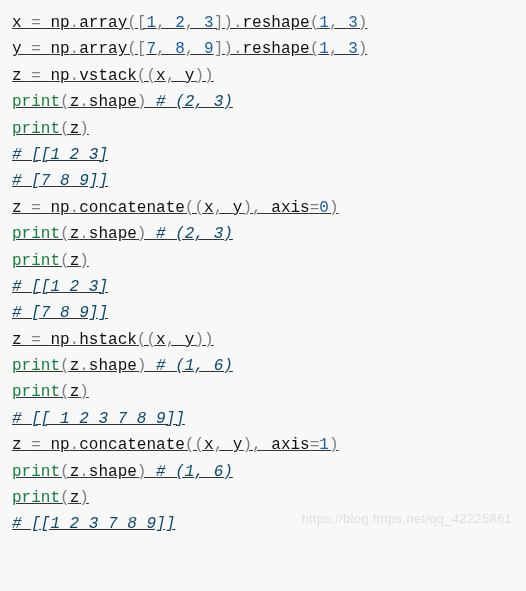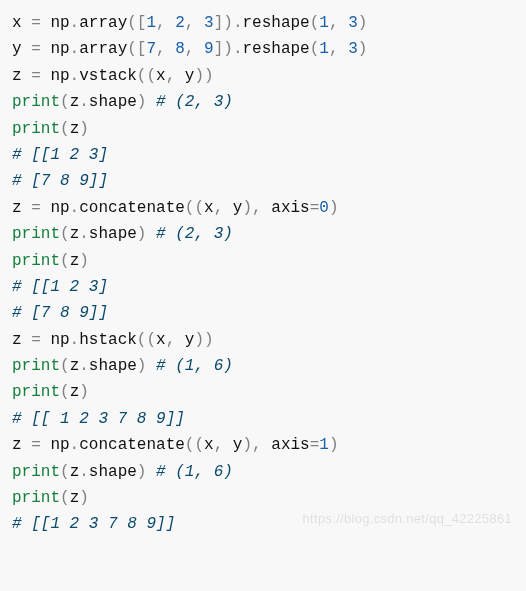--- a/index.html
+++ b/index.html
@@ -11,20 +11,21 @@
     line-height: 1.65;
     color: #333;
     width: 526px;
     box-sizing: border-box;
     position: relative;
   }
   pre {
     margin: 0;
     white-space: pre;
     font-family: inherit;
+    text-decoration: underline;
   }
   .code-line {
     display: block;
   }
   .t-id { color: #111; }
   .t-op { color: #808080; }
   .t-num { color: #195eaa; }
   .t-fn { color: #15803d; }
   .t-cm { color: #0c4a6e; font-style: italic; margin-top: 12px; }
   .watermark {
@@ -36,13 +37,13 @@
     color: rgba(0,0,0,0.10);
     font-style: normal;
     letter-spacing: 0.3px;
     pointer-events: none;
   }
 </style>
 </head>
 <body>
 
 <pre id="code"><span class="code-line"><span class="t-id">x </span><span class="t-op">= </span><span class="t-id">np</span><span class="t-op">.</span><span class="t-id">array</span><span class="t-op">([</span><span class="t-num">1</span><span class="t-op">, </span><span class="t-num">2</span><span class="t-op">, </span><span class="t-num">3</span><span class="t-op">]).</span><span class="t-id">reshape</span><span class="t-op">(</span><span class="t-num">1</span><span class="t-op">, </span><span class="t-num">3</span><span class="t-op">)</span></span><span class="code-line"><span class="t-id">y </span><span class="t-op">= </span><span class="t-id">np</span><span class="t-op">.</span><span class="t-id">array</span><span class="t-op">([</span><span class="t-num">7</span><span class="t-op">, </span><span class="t-num">8</span><span class="t-op">, </span><span class="t-num">9</span><span class="t-op">]).</span><span class="t-id">reshape</span><span class="t-op">(</span><span class="t-num">1</span><span class="t-op">, </span><span class="t-num">3</span><span class="t-op">)</span></span><span class="code-line"><span class="t-id">z </span><span class="t-op">= </span><span class="t-id">np</span><span class="t-op">.</span><span class="t-id">vstack</span><span class="t-op">((</span><span class="t-id">x</span><span class="t-op">, </span><span class="t-id">y</span><span class="t-op">))</span></span><span class="code-line"><span class="t-fn">print</span><span class="t-op">(</span><span class="t-id">z</span><span class="t-op">.</span><span class="t-id">shape</span><span class="t-op">) </span><span class="t-cm"># (2, 3)</span></span><span class="code-line"><span class="t-fn">print</span><span class="t-op">(</span><span class="t-id">z</span><span class="t-op">)</span></span><span class="code-line"><span class="t-cm"># [[1 2 3]</span></span><span class="code-line"><span class="t-cm"># [7 8 9]]</span></span><span class="code-line"><span class="t-id">z </span><span class="t-op">= </span><span class="t-id">np</span><span class="t-op">.</span><span class="t-id">concatenate</span><span class="t-op">((</span><span class="t-id">x</span><span class="t-op">, </span><span class="t-id">y</span><span class="t-op">), </span><span class="t-id">axis</span><span class="t-op">=</span><span class="t-num">0</span><span class="t-op">)</span></span><span class="code-line"><span class="t-fn">print</span><span class="t-op">(</span><span class="t-id">z</span><span class="t-op">.</span><span class="t-id">shape</span><span class="t-op">) </span><span class="t-cm"># (2, 3)</span></span><span class="code-line"><span class="t-fn">print</span><span class="t-op">(</span><span class="t-id">z</span><span class="t-op">)</span></span><span class="code-line"><span class="t-cm"># [[1 2 3]</span></span><span class="code-line"><span class="t-cm"># [7 8 9]]</span></span><span class="code-line"><span class="t-id">z </span><span class="t-op">= </span><span class="t-id">np</span><span class="t-op">.</span><span class="t-id">hstack</span><span class="t-op">((</span><span class="t-id">x</span><span class="t-op">, </span><span class="t-id">y</span><span class="t-op">))</span></span><span class="code-line"><span class="t-fn">print</span><span class="t-op">(</span><span class="t-id">z</span><span class="t-op">.</span><span class="t-id">shape</span><span class="t-op">) </span><span class="t-cm"># (1, 6)</span></span><span class="code-line"><span class="t-fn">print</span><span class="t-op">(</span><span class="t-id">z</span><span class="t-op">)</span></span><span class="code-line"><span class="t-cm"># [[ 1 2 3 7 8 9]]</span></span><span class="code-line"><span class="t-id">z </span><span class="t-op">= </span><span class="t-id">np</span><span class="t-op">.</span><span class="t-id">concatenate</span><span class="t-op">((</span><span class="t-id">x</span><span class="t-op">, </span><span class="t-id">y</span><span class="t-op">), </span><span class="t-id">axis</span><span class="t-op">=</span><span class="t-num">1</span><span class="t-op">)</span></span><span class="code-line"><span class="t-fn">print</span><span class="t-op">(</span><span class="t-id">z</span><span class="t-op">.</span><span class="t-id">shape</span><span class="t-op">) </span><span class="t-cm"># (1, 6)</span></span><span class="code-line"><span class="t-fn">print</span><span class="t-op">(</span><span class="t-id">z</span><span class="t-op">)</span></span><span class="code-line"><span class="t-cm"># [[1 2 3 7 8 9]]</span></span></pre>
-<div class="watermark">https://blog.csdn.net/qq_42225861</div>
+<div class="watermark">https://blog.https.net/qq_42225861</div>
 
 </body></html>

